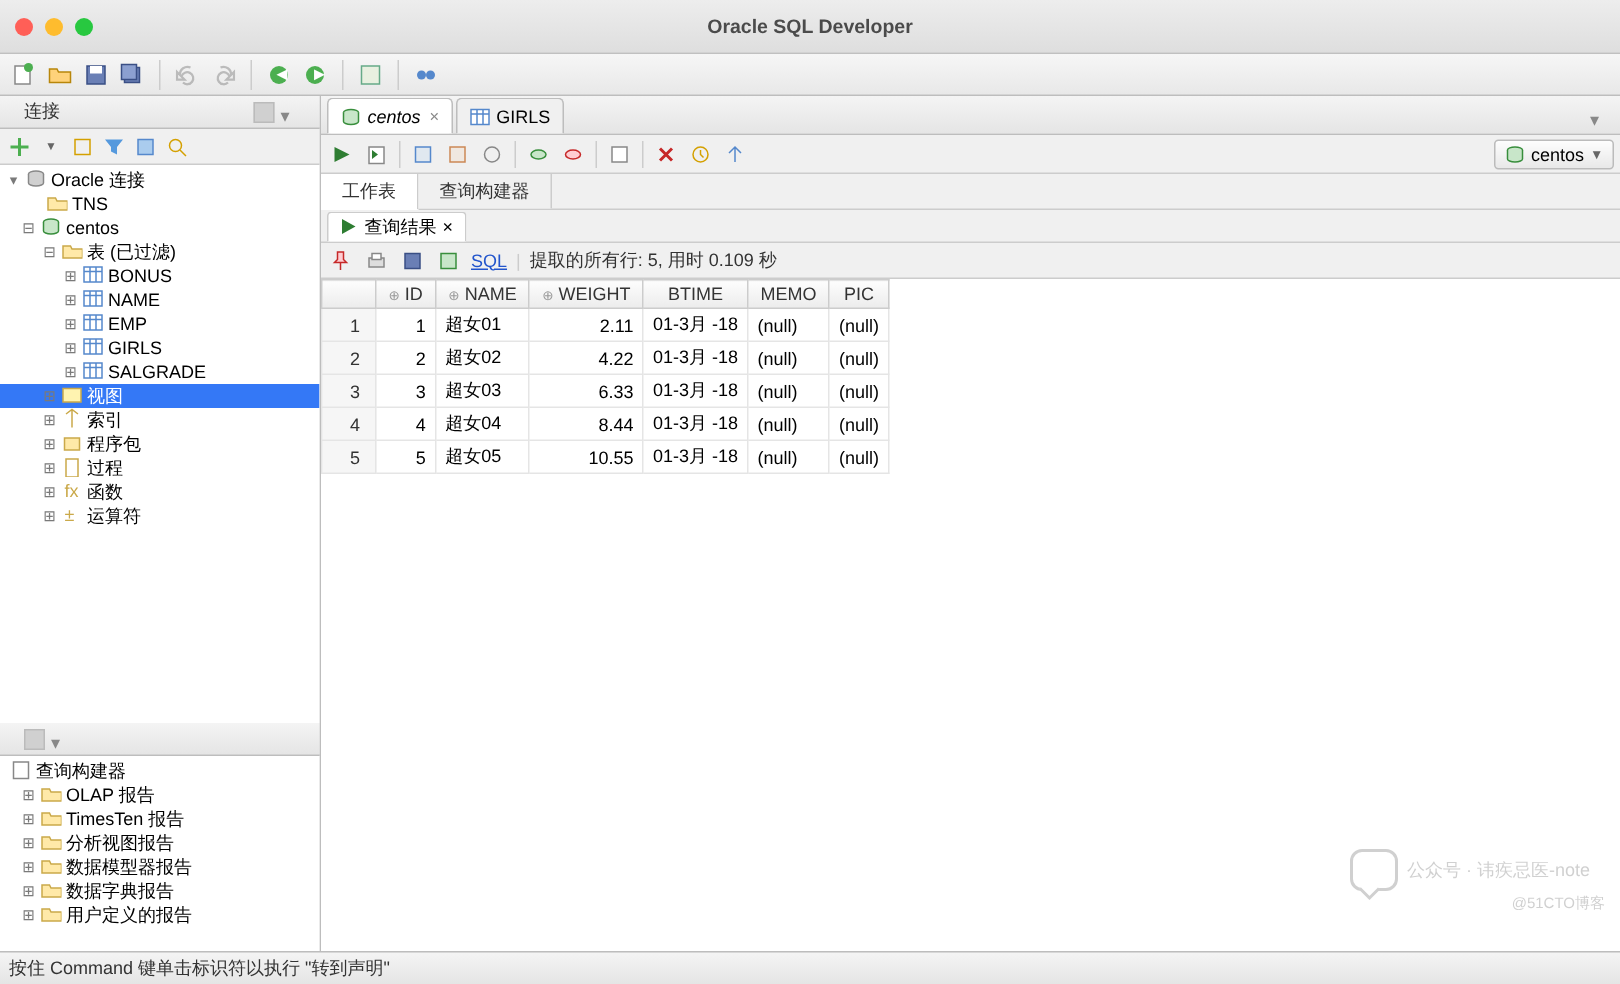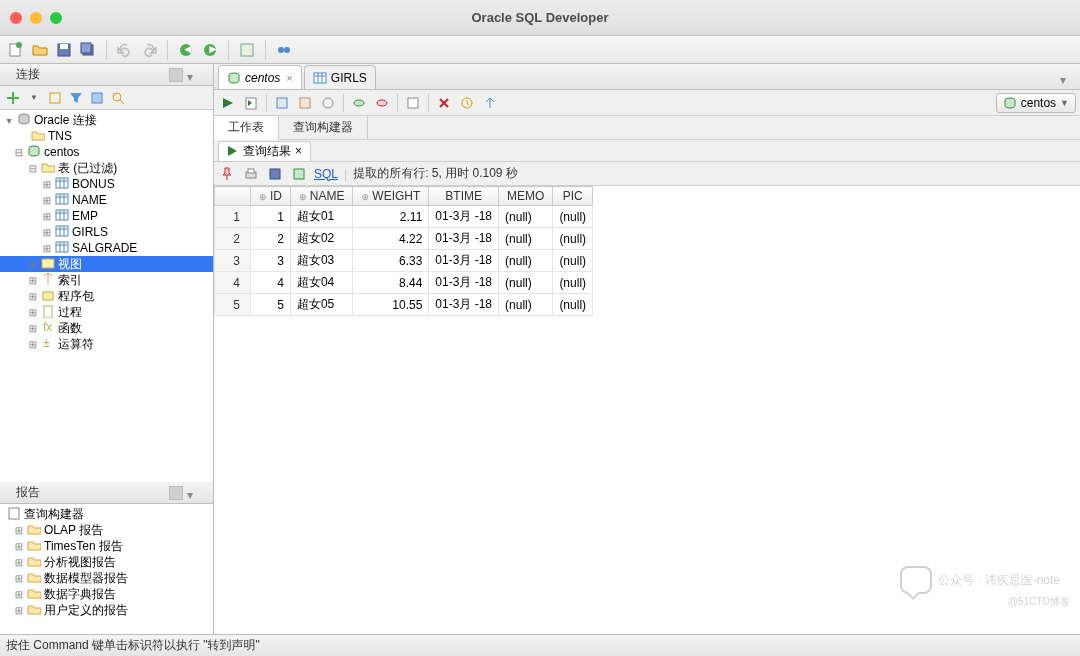--- a/index.html
+++ b/index.html
@@ -351,21 +351,20 @@
           <span class="nic">
             <svg width="14" height="14">
               <text x="2" y="11" font-size="11" fill="#caa94a">±</text>
             </svg>
           </span>
           <span class="lbl">运算符</span>
         </div>
     </div>
 
     <div class="panel-hd">
-      <span class="t">报告</span>
       <div class="min"></div>
       <div class="close">▾</div>
     </div>
     <div class="tree" style="flex:0 0 130px">
       <div class="node">
           <span class="nic">
             <svg width="14" height="14">
               <rect x="2" y="2" width="10" height="11" fill="#fff" stroke="#888"></rect>
             </svg>
           </span>

